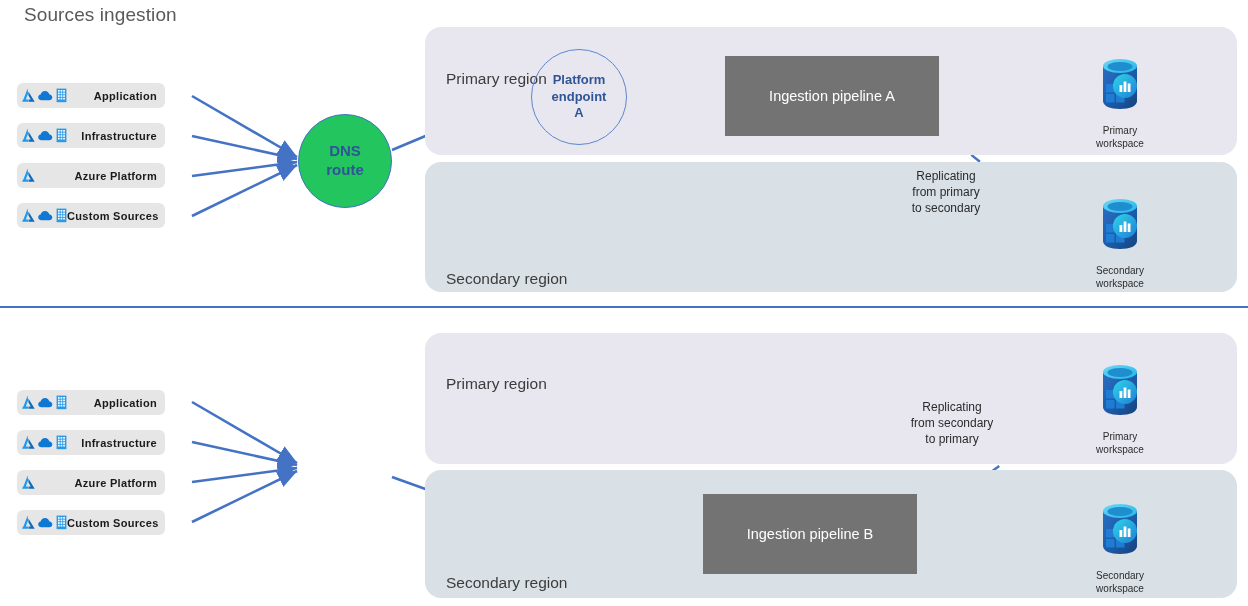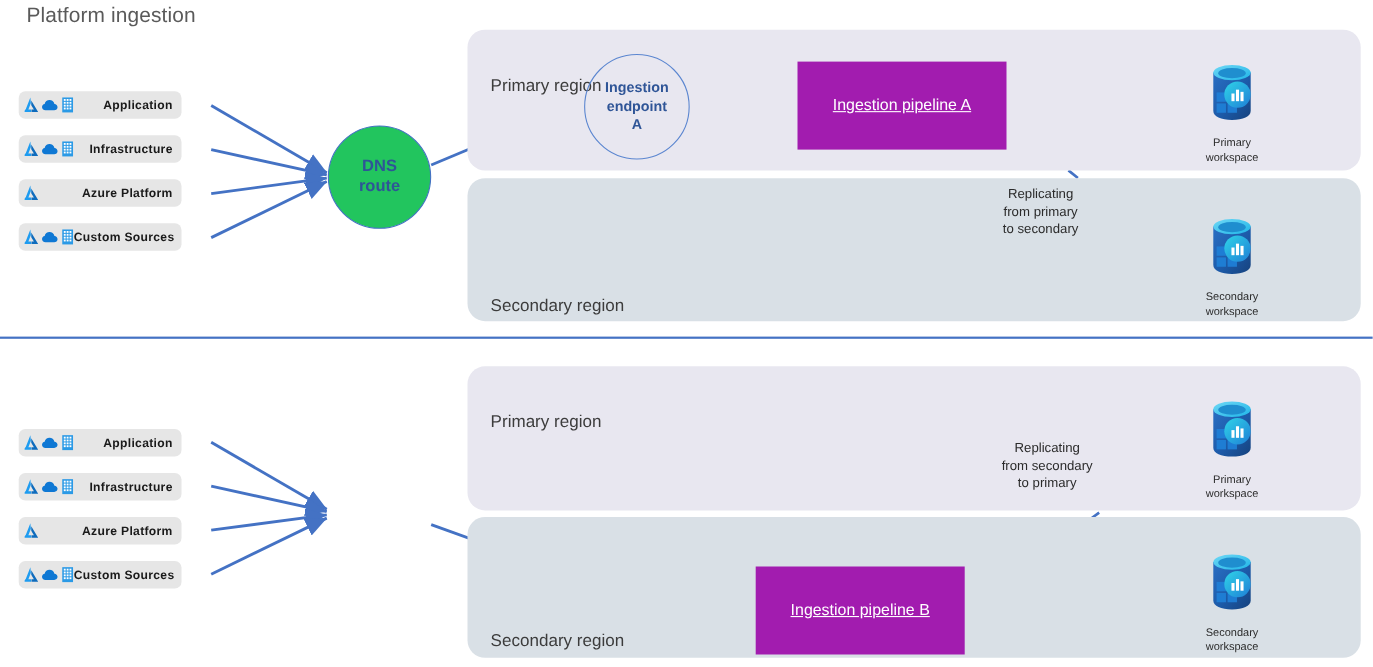--- a/index.html
+++ b/index.html
@@ -119,29 +119,28 @@
     text-align: center;
     color: #2f5597;
     font-weight: bold;
     font-size: 13px;
     line-height: 1.3;
   }
 
   
   .pipeline-box {
     position: absolute;
-    width: 190px;
+    width: 214px;
     height: 80px;
-    background: #a21caf;
+    background: #737373;
     display: flex;
     align-items: center;
     justify-content: center;
     color: #ffffff;
     font-size: 14.5px;
-    text-decoration: underline;
   }
 
   
   .workspace {
     position: absolute;
     width: 120px;
     text-align: center;
   }
   .workspace-icon {
     display: block;
@@ -230,21 +229,21 @@
 
   <line x1="918" y1="534" x2="1073" y2="534" stroke="#4472c4" stroke-width="2.2" marker-end="url(#arrowSolid)"></line>
 
   <line x1="918" y1="526" x2="1075" y2="410" stroke="#4472c4" stroke-width="2.4" stroke-dasharray="11 7" marker-end="url(#arrowDashed)"></line>
 </svg>
 
 <div class="divider"></div>
 
 <div class="section" id="section-primary">
 
-  <div class="section-title" style="left:24px; top:4px;">Platform ingestion</div>
+  <div class="section-title" style="left:24px; top:4px;">Sources ingestion</div>
 
   <div class="region-panel region-primary" style="left:425px; top:27px; width:812px; height:128px;"></div>
   <div class="region-panel region-secondary" style="left:425px; top:162px; width:812px; height:130px;"></div>
 
   <div class="region-label" style="left:446px; top:36px;">Primary
 region</div>
   <div class="region-label" style="left:446px; top:236px;">Secondary
 region</div>
 
   <div class="source-chip" style="left:17px; top:83px;">
@@ -346,21 +345,21 @@
     </span>
     <span class="source-label">Custom Sources</span>
   </div>
 
   <div class="dns-circle" style="left:298px; top:114px;">
     <span style="white-space:pre-line;">DNS
 route</span>
   </div>
 
   <div class="endpoint-circle" style="left:531px; top:49px;">
-    <span style="white-space:pre-line;">Ingestion
+    <span style="white-space:pre-line;">Platform
 endpoint
 A</span>
   </div>
 
   <div class="pipeline-box" style="left:725px; top:56px;">
     <span>Ingestion pipeline A</span>
   </div>
 
   <div class="replication-note" style="left:866px; top:168px;">Replicating
 from primary
@@ -515,21 +514,21 @@
             <rect x="7.2" y="7.2" width="1.7" height="1.7"></rect>
           <rect x="2" y="9.8" width="1.7" height="1.7"></rect>
             <rect x="4.6" y="9.8" width="1.7" height="1.7"></rect>
             <rect x="7.2" y="9.8" width="1.7" height="1.7"></rect>
         </g>
       </svg>
     </span>
     <span class="source-label">Custom Sources</span>
   </div>
 
-  <div class="pipeline-box" style="left:687px; top:187px;margin-top:21px;">
+  <div class="pipeline-box" style="left:703px; top:187px;">
     <span>Ingestion pipeline B</span>
   </div>
 
   <div class="replication-note" style="left:872px; top:92px;">Replicating
 from secondary
 to primary</div>
 
   <div class="workspace" style="left:1060px; top:55px;">
     <svg class="workspace-icon" width="54" height="56" viewBox="0 0 54 56">
       <path d="M10 10 L10 45 C10 50 17 53 27 53 C37 53 44 50 44 45 L44 10 Z" fill="url(#dbBody)"></path>

